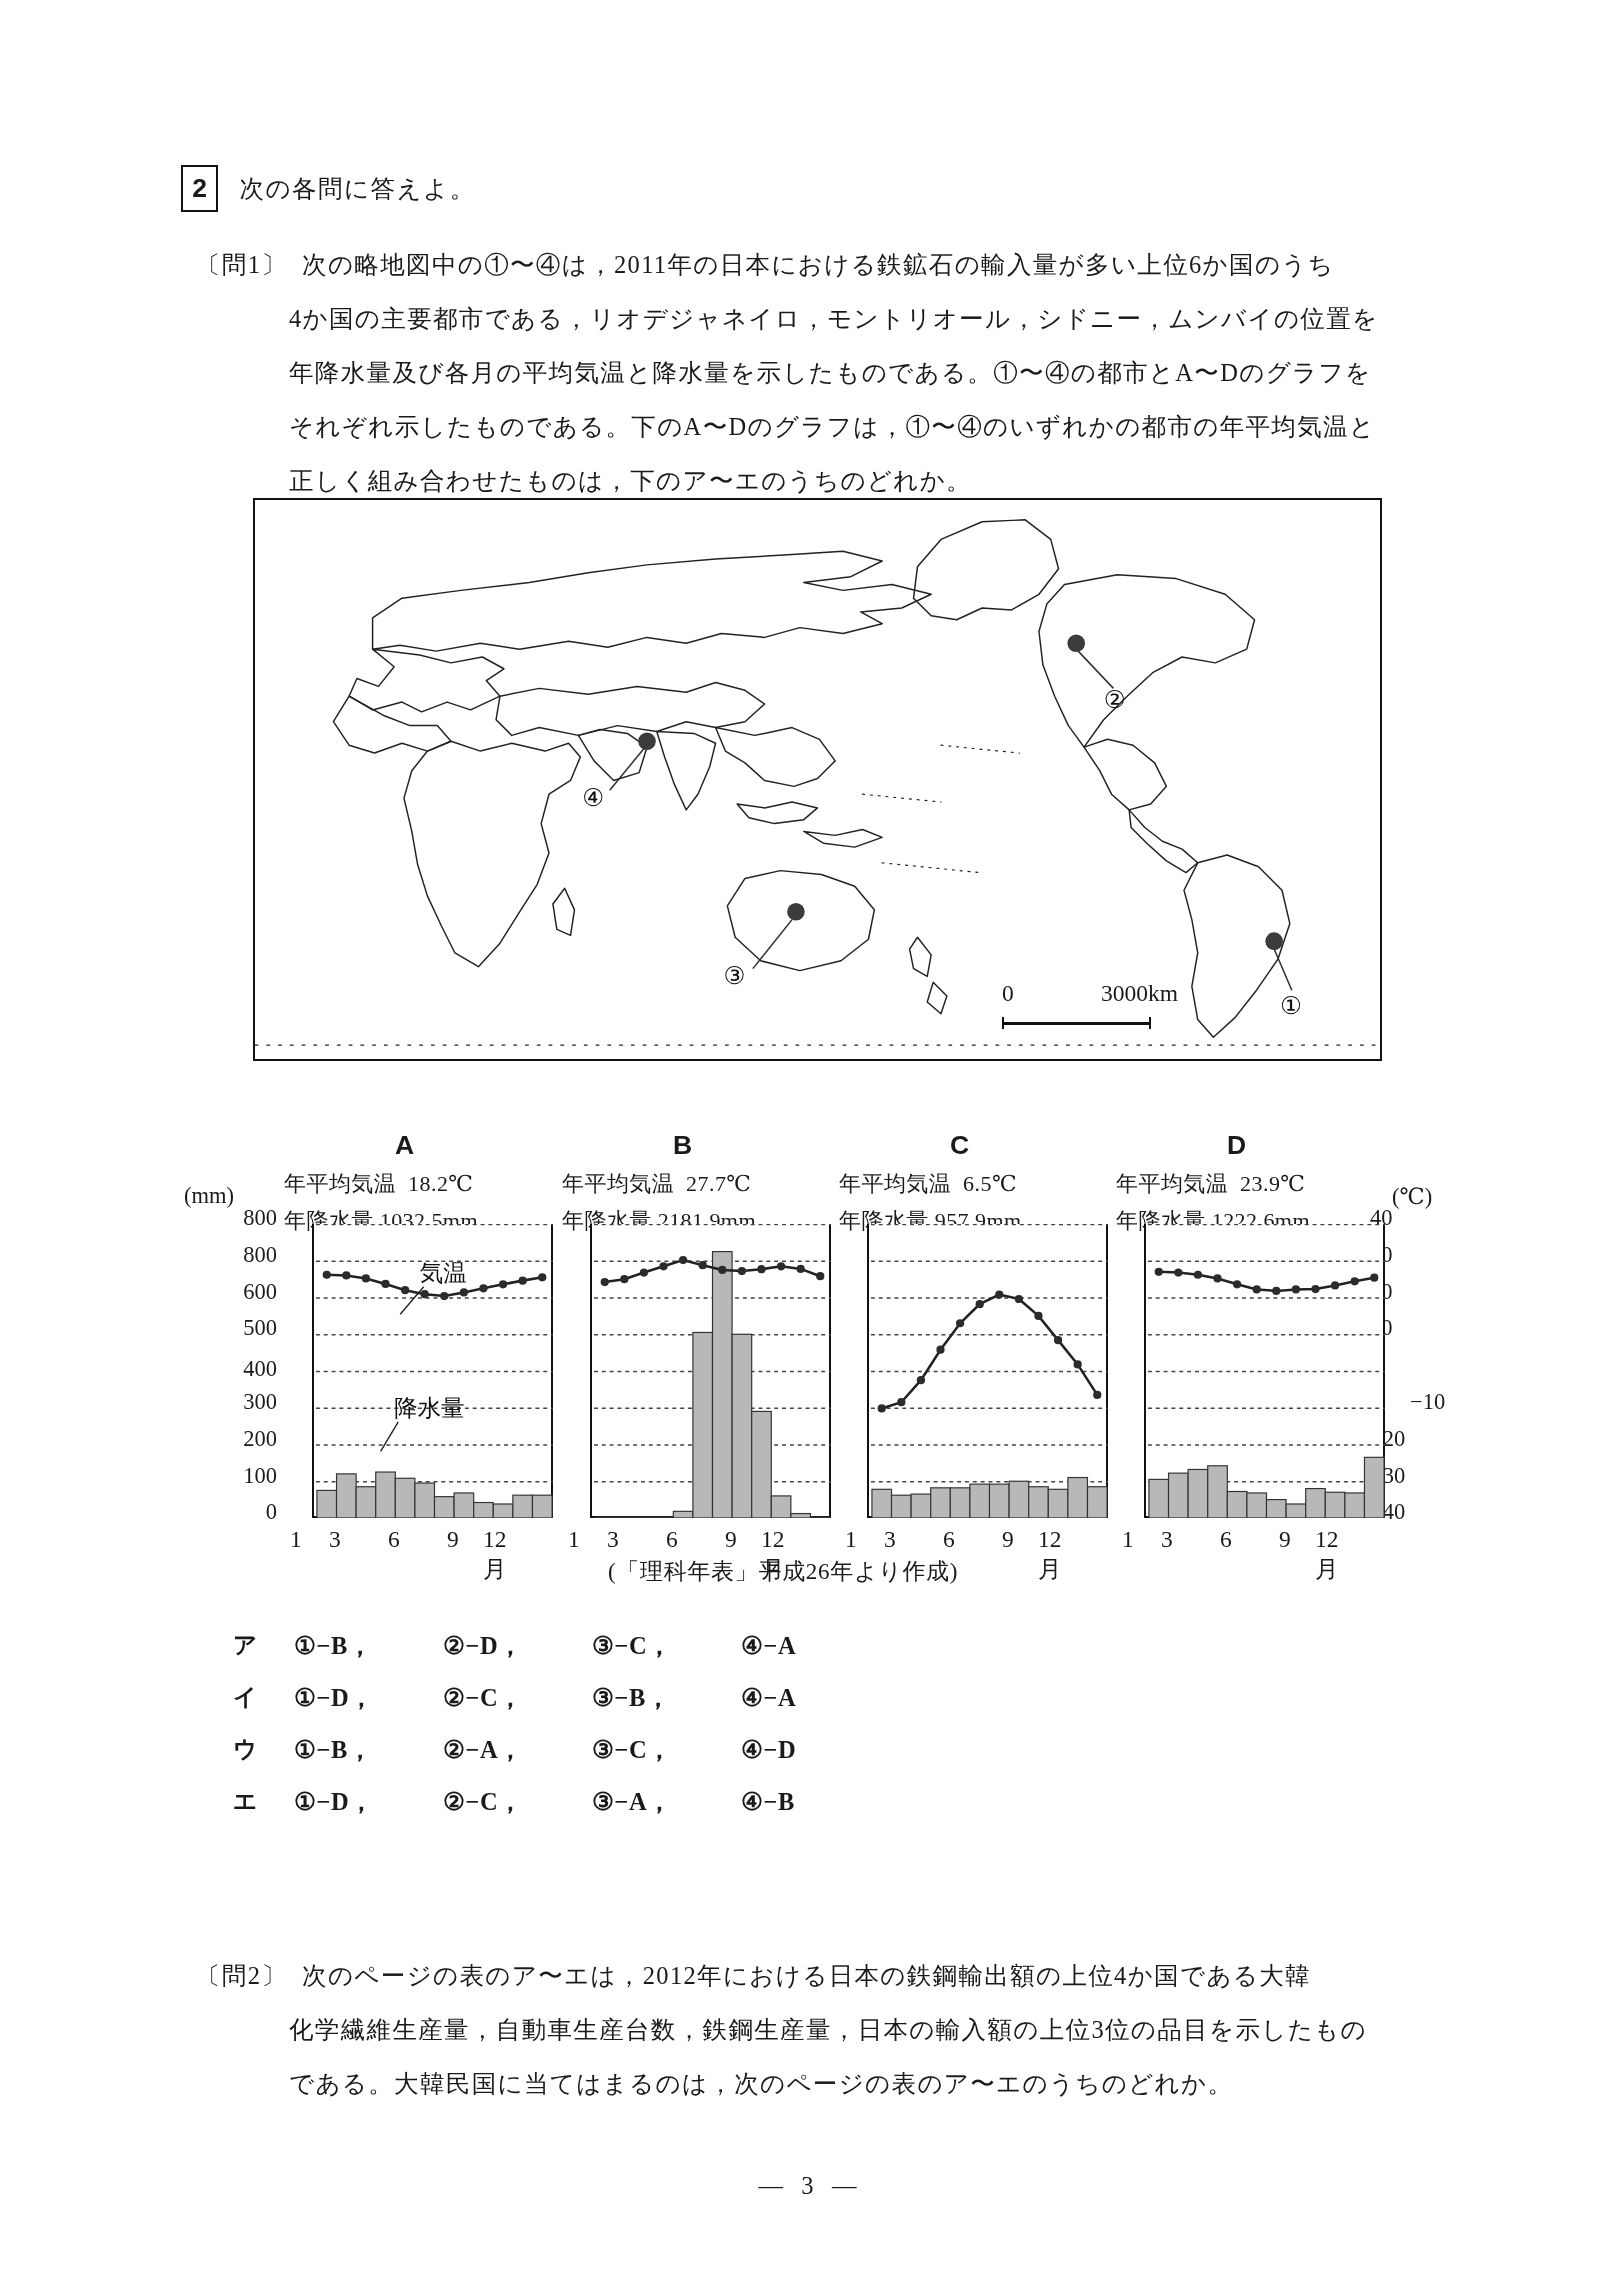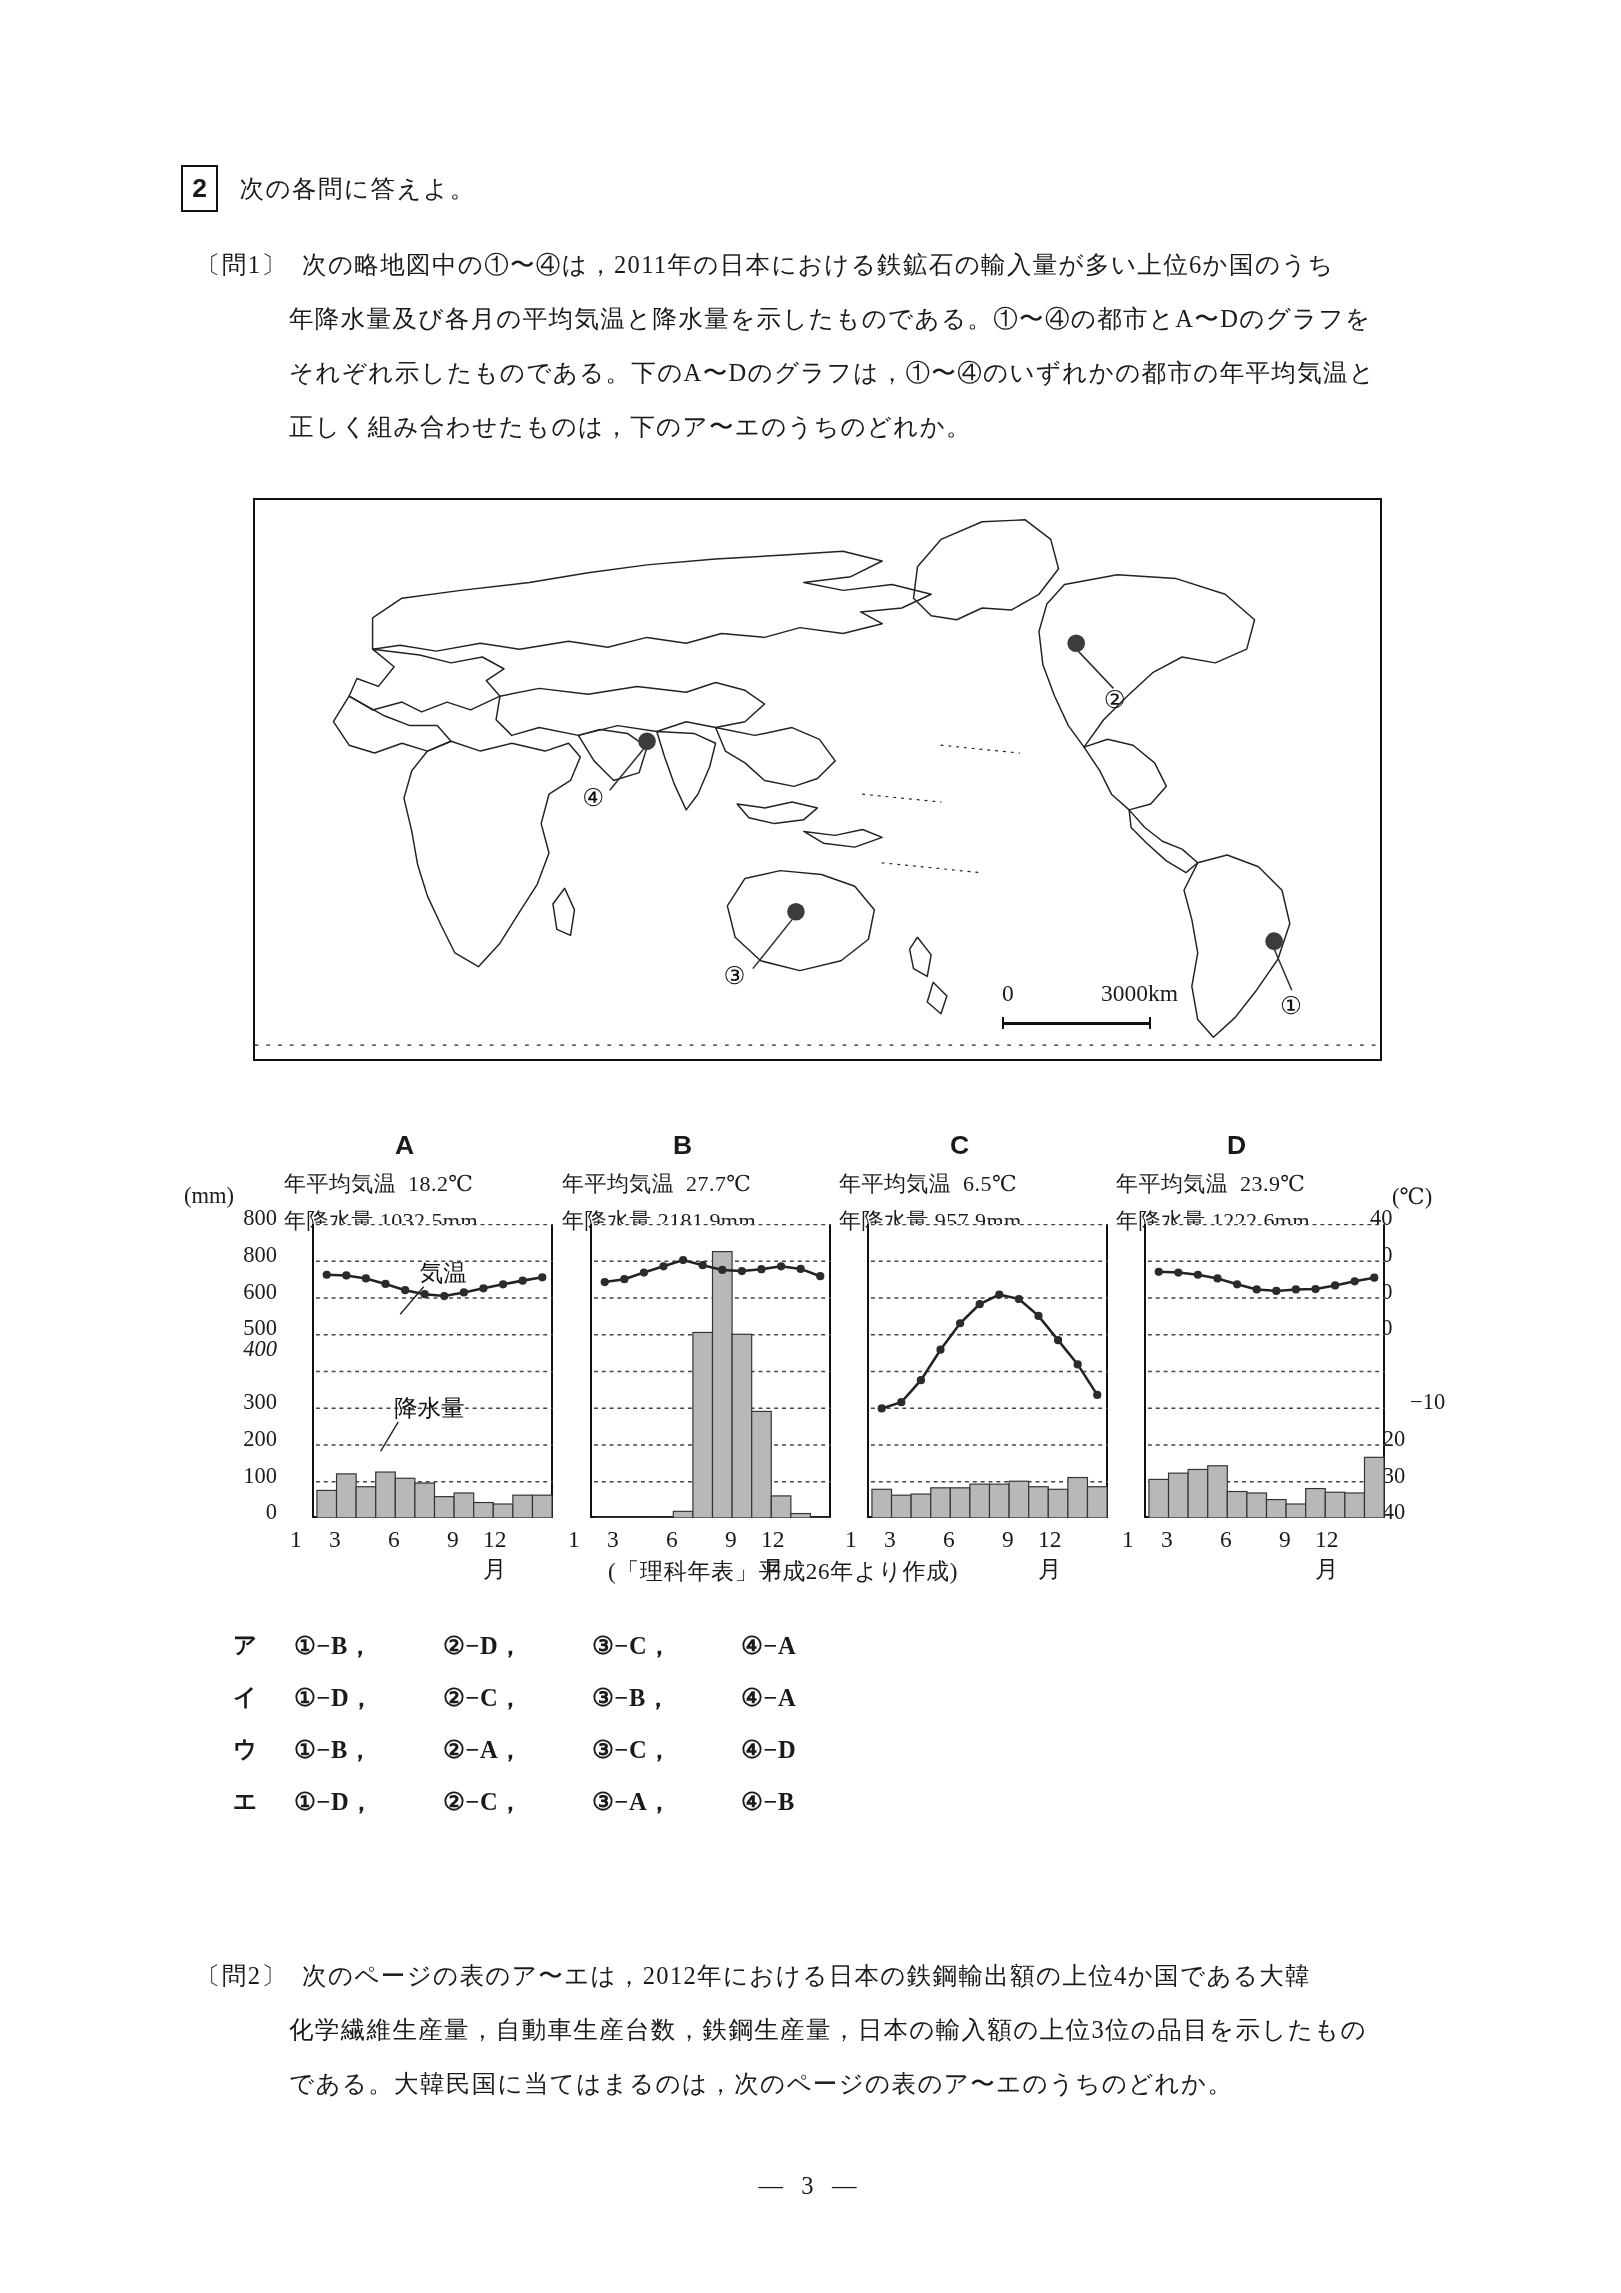--- a/index.html
+++ b/index.html
@@ -85,20 +85,21 @@
 
 <div class="page">
 
   <div class="qnum-row">
     <div class="qnum-box">2</div>
     <div class="qnum-text">次の各問に答えよ。</div>
   </div>
 
   <div class="para" id="q1">
     <span class="ln"><span class="lbl">〔問1〕</span>&nbsp;&nbsp;<span>次の略地図中の①〜④は，2011年の日本における鉄鉱石の輸入量が多い上位6か国のうち</span></span>
+    <span class="ln"><span class="indent"></span><span>4か国の主要都市である，リオデジャネイロ，モントリオール，シドニー，ムンバイの位置を</span></span>
     <span class="ln"><span class="indent"></span><span>年降水量及び各月の平均気温と降水量を示したものである。①〜④の都市とA〜Dのグラフを</span></span>
     <span class="ln"><span class="indent"></span><span>それぞれ示したものである。下のA〜Dのグラフは，①〜④のいずれかの都市の年平均気温と</span></span>
     <span class="ln"><span class="indent"></span><span>正しく組み合わせたものは，下のア〜エのうちのどれか。</span></span>
   </div>
 
   <div class="mapbox">
     <svg width="1125" height="559" viewBox="0 0 1148 570">
       <g fill="none" stroke="#222" stroke-width="1.5" stroke-linejoin="round" stroke-linecap="round">
 
         <path d="M742 22 L700 40 L676 68 L672 100 L690 118 L716 122 L742 110 L772 112 L800 96 L820 70 L812 40 L786 20 Z"></path>
@@ -171,21 +172,21 @@
     <div style="left:147px;top:0;width:2px;height:11.8px;"></div>
   </div>
 
   <div class="unit-mm">(mm)</div>
   <div class="unit-c">(℃)</div>
   <div class="axisL" id="axisL">
       <span style="top: -10.8px; right: 0px;">800</span>
       <span style="top: 26px; right: 0px;">800</span>
       <span style="top: 63px; right: 0px;">600</span>
       <span style="top: 99px; right: 0px;">500</span>
-      <span style="top: 120px; right: 0px; font-style: italic;">400</span>
+      <span style="top: 140px; right: 0px;">400</span>
       <span style="top: 173px; right: 0px;">300</span>
       <span style="top: 210px; right: 0px;">200</span>
       <span style="top: 247px; right: 0px;">100</span>
       <span style="top: 283px; right: 0px;">0</span>
     </div>
   <div class="axisR" id="axisR">
       <span style="top: -10.8px; left: 0px;">40</span>
       <span style="top: 26px; left: 0px;">30</span>
       <span style="top: 63px; left: 0px;">20</span>
       <span style="top: 99px; left: 0px;">10</span>

